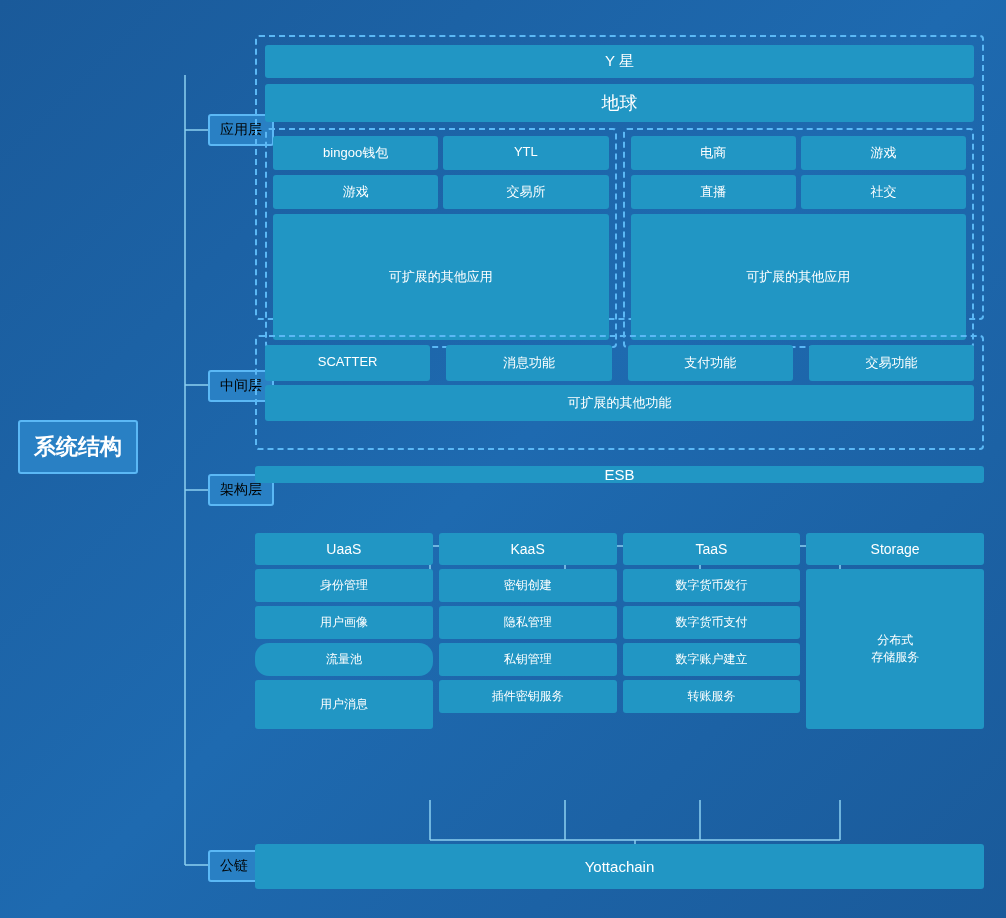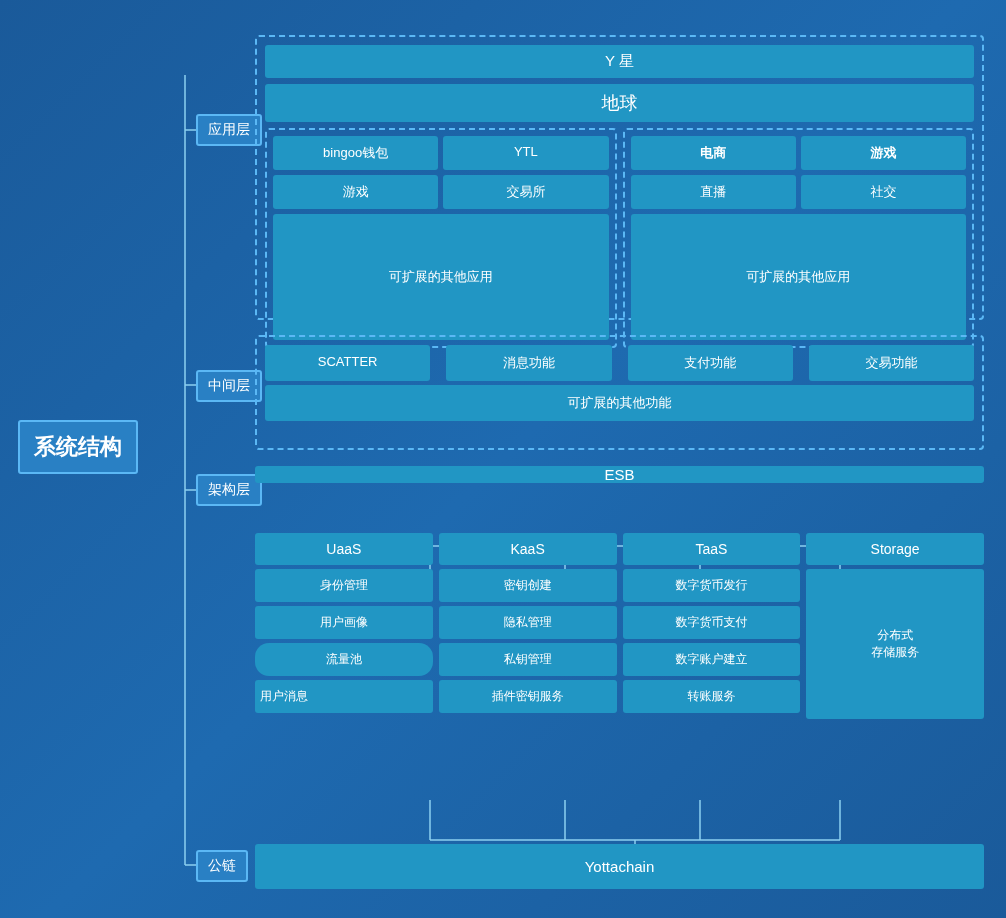--- a/index.html
+++ b/index.html
@@ -35,23 +35,24 @@
       border-radius: 3px;
     }
 
     
     .layer-label {
       position: absolute;
       background: #2980c4;
       border: 2px solid #5bb8f5;
       padding: 5px 10px;
       font-size: 14px;
-      color: #ffffff;
+      color: #000000;
       border-radius: 3px;
       white-space: nowrap;
+      margin-left: 12px;
     }
 
     
     .lines-svg {
       position: absolute;
       top: 0;
       left: 0;
       width: 1006px;
       height: 918px;
       pointer-events: none;
@@ -122,21 +123,21 @@
           <div style="flex:1; background:#2196c4; padding:8px 5px; text-align:center; font-size:13px; border-radius:3px;">YTL</div>
         </div>
         <div style="display:flex; gap:5px;">
           <div style="flex:1; background:#2196c4; padding:8px 5px; text-align:center; font-size:13px; border-radius:3px;">游戏</div>
           <div style="flex:1; background:#2196c4; padding:8px 5px; text-align:center; font-size:13px; border-radius:3px;">交易所</div>
         </div>
         <div style="background:#2196c4; padding:8px 5px; text-align:center; font-size:13px; border-radius:3px; flex:1; display:flex; align-items:center; justify-content:center;">可扩展的其他应用</div>
       </div>
 
       <div style="flex:1; border:2px dashed #5bb8f5; border-radius:4px; padding:6px; display:flex; flex-direction:column; gap:5px;">
-        <div style="display:flex; gap:5px;font-weight:bold;">
+        <div style="display:flex; gap:5px;">
           <div style="flex:1; background:#2196c4; padding:8px 5px; text-align:center; font-size:13px; border-radius:3px;">电商</div>
           <div style="flex:1; background:#2196c4; padding:8px 5px; text-align:center; font-size:13px; border-radius:3px;">游戏</div>
         </div>
         <div style="display:flex; gap:5px;">
           <div style="flex:1; background:#2196c4; padding:8px 5px; text-align:center; font-size:13px; border-radius:3px;">直播</div>
           <div style="flex:1; background:#2196c4; padding:8px 5px; text-align:center; font-size:13px; border-radius:3px;">社交</div>
         </div>
         <div style="background:#2196c4; padding:8px 5px; text-align:center; font-size:13px; border-radius:3px; flex:1; display:flex; align-items:center; justify-content:center;">可扩展的其他应用</div>
       </div>
     </div>
@@ -155,21 +156,21 @@
   <div style="position:absolute; left:255px; top:466px; right:22px; height:360px;">
     <div style="background:#2196c4; text-align:center; font-size:15px; border-radius:3px; margin-bottom:0;">ESB</div>
 
     <div style="display:flex; gap:6px; margin-top:50px;">
 
       <div style="flex:1; display:flex; flex-direction:column; gap:4px;">
         <div style="background:#2196c4; text-align:center; padding:8px 5px; font-size:14px; border-radius:3px;">UaaS</div>
         <div style="background:#2196c4; text-align:center; padding:8px 5px; font-size:12px; border-radius:3px;">身份管理</div>
         <div style="background:#2196c4; text-align:center; padding:8px 5px; font-size:12px; border-radius:3px;">用户画像</div>
         <div style="background:#2196c4; text-align:center; padding:8px 10px; font-size:12px; border-radius:14px;">流量池</div>
-        <div style="background:#2196c4; text-align:left; padding:8px 5px; font-size:12px; border-radius:3px;">用户消息</div>
+        <div style="background:#2196c4; text-align:center; padding:16px 5px; font-size:12px; border-radius:3px;">用户消息</div>
       </div>
 
       <div style="flex:1; display:flex; flex-direction:column; gap:4px;">
         <div style="background:#2196c4; text-align:center; padding:8px 5px; font-size:14px; border-radius:3px;">KaaS</div>
         <div style="background:#2196c4; text-align:center; padding:8px 5px; font-size:12px; border-radius:3px;">密钥创建</div>
         <div style="background:#2196c4; text-align:center; padding:8px 5px; font-size:12px; border-radius:3px;">隐私管理</div>
         <div style="background:#2196c4; text-align:center; padding:8px 5px; font-size:12px; border-radius:3px;">私钥管理</div>
         <div style="background:#2196c4; text-align:center; padding:8px 5px; font-size:12px; border-radius:3px;">插件密钥服务</div>
       </div>
 

